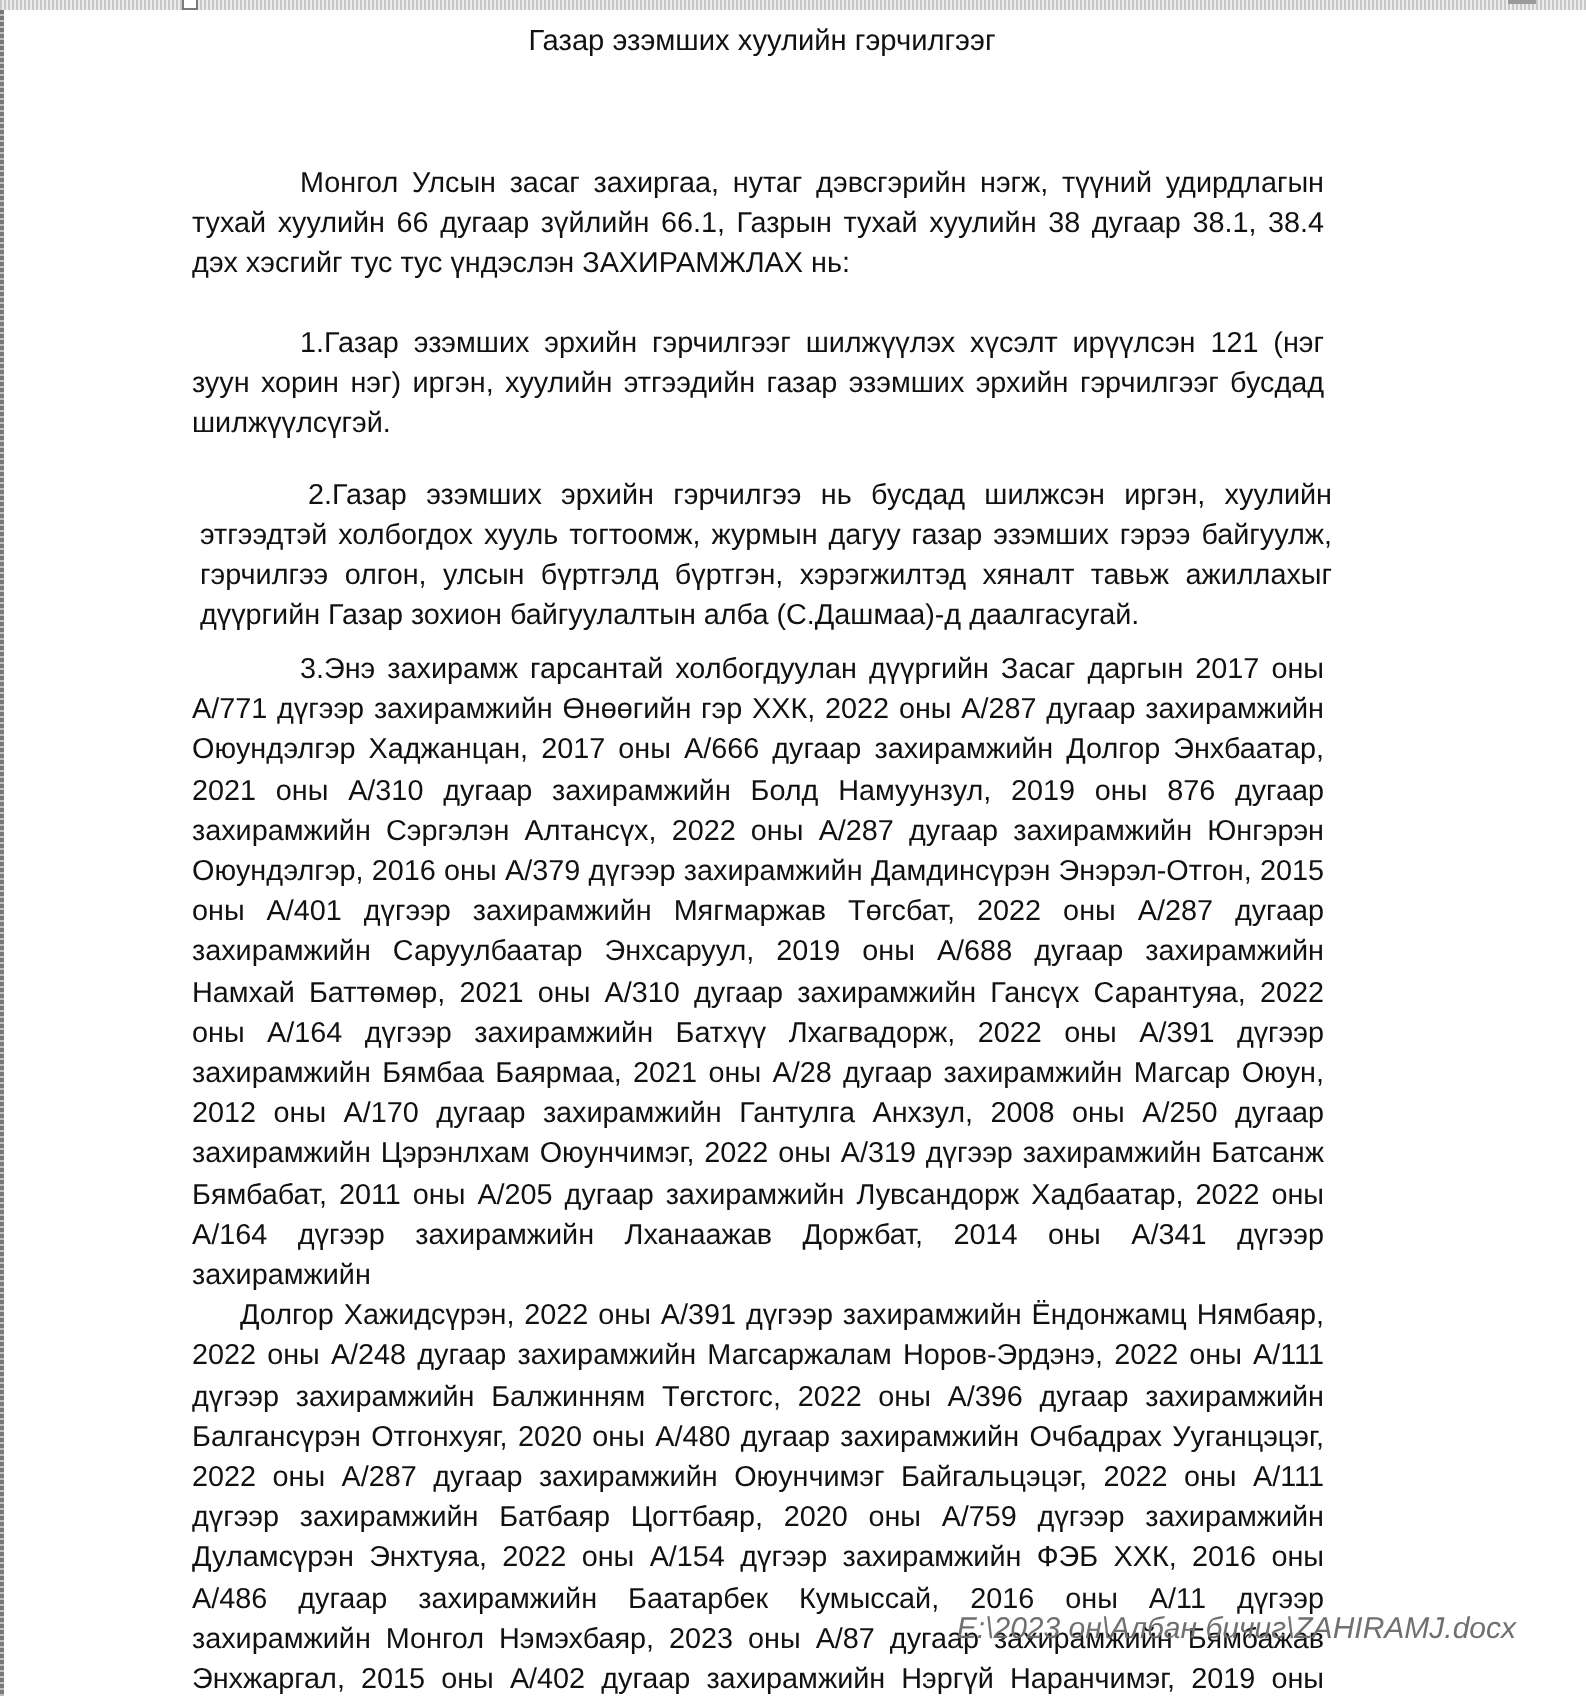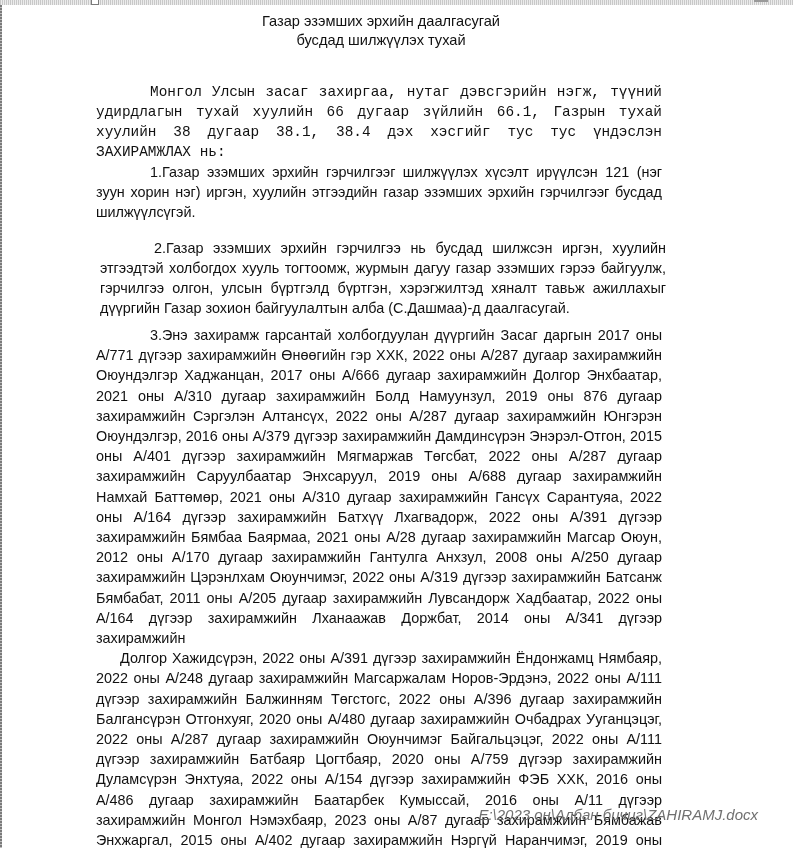--- a/index.html
+++ b/index.html
@@ -33,41 +33,40 @@
   .title {
     position: absolute; left: 0; width: 570px; top: 12px;
     text-align: center; line-height: 19px; font-size: 14.6px;
   }
   .para {
     position: absolute; left: 0; width: 566px;
     line-height: 20px; text-align: justify;
     text-indent: 54px;
     transform: scaleX(1.0);
   }
-  .p-intro { top: 82px; font-family: Liberation Mono, monospace; }
+  .p-intro { top: 82px; }
   .p1 { top: 162px; }
   .p2 { top: 234px; }
   .p3 { top: 325px; line-height: 20.2px; }
   .footer-path {
     position: absolute; right: 35px; top: 806px;
     font-size: 15px; color: #707070; font-family: "Liberation Sans", sans-serif; font-style: italic;
   }
 </style>
 </head>
 <body>
 
 <div class="top-border"></div>
 <div class="top-marker"></div>
 <div class="top-marker-right"></div>
 <div class="left-border"></div>
 
 <div class="page">
   <div class="title">
-    <div>Газар эзэмших эрхийн даалгасугай</div>
-    <div>бусдад шилжүүлэх тухай</div>
+    <div>Газар эзэмших хуулийн гэрчилгээг</div>
   </div>
 
   <p class="para p-intro" style="margin:0">Монгол Улсын засаг захиргаа, нутаг дэвсгэрийн нэгж, түүний удирдлагын тухай хуулийн 66 дугаар зүйлийн 66.1, Газрын тухай хуулийн 38 дугаар 38.1, 38.4 дэх хэсгийг тус тус үндэслэн ЗАХИРАМЖЛАХ нь:</p>
   <p class="para p1" style="margin:0">1.Газар эзэмших эрхийн гэрчилгээг шилжүүлэх хүсэлт ирүүлсэн 121 (нэг зуун хорин нэг)  иргэн, хуулийн этгээдийн газар эзэмших эрхийн гэрчилгээг бусдад шилжүүлсүгэй.</p>
   <p class="para p2" style="margin:4px">2.Газар эзэмших эрхийн гэрчилгээ нь бусдад шилжсэн иргэн, хуулийн этгээдтэй холбогдох хууль тогтоомж, журмын дагуу газар эзэмших гэрээ байгуулж, гэрчилгээ олгон, улсын бүртгэлд бүртгэн, хэрэгжилтэд хяналт тавьж ажиллахыг дүүргийн Газар зохион байгуулалтын алба (С.Дашмаа)-д даалгасугай.</p>
   <div class="para p3" style="text-indent:0;">
     <span style="display:block; text-indent:54px; text-align:justify; text-align-last:justify;">3.Энэ захирамж гарсантай холбогдуулан дүүргийн Засаг даргын 2017 оны А/771 дүгээр захирамжийн Өнөөгийн гэр ХХК, 2022 оны А/287 дугаар захирамжийн Оюундэлгэр Хаджанцан, 2017 оны А/666 дугаар захирамжийн Долгор Энхбаатар, 2021 оны А/310 дугаар захирамжийн Болд Намуунзул, 2019 оны 876 дугаар захирамжийн Сэргэлэн Алтансүх, 2022 оны А/287 дугаар захирамжийн Юнгэрэн Оюундэлгэр, 2016 оны А/379 дүгээр захирамжийн Дамдинсүрэн Энэрэл-Отгон, 2015 оны А/401 дүгээр захирамжийн Мягмаржав Төгсбат, 2022 оны А/287 дугаар захирамжийн Саруулбаатар Энхсаруул, 2019 оны А/688 дугаар захирамжийн Намхай Баттөмөр, 2021 оны А/310 дугаар захирамжийн Гансүх Сарантуяа, 2022 оны А/164 дүгээр захирамжийн Батхүү Лхагвадорж, 2022 оны А/391 дүгээр захирамжийн Бямбаа Баярмаа, 2021 оны А/28 дугаар захирамжийн Магсар Оюун, 2012 оны А/170 дугаар захирамжийн Гантулга Анхзул, 2008 оны А/250 дугаар захирамжийн Цэрэнлхам Оюунчимэг, 2022 оны А/319 дүгээр захирамжийн Батсанж Бямбабат, 2011 оны А/205 дугаар захирамжийн Лувсандорж Хадбаатар, 2022 оны А/164 дүгээр захирамжийн Лханаажав Доржбат, 2014 оны А/341 дүгээр захирамжийн</span>
     <span style="display:block; text-indent:24px; text-align:justify;">Долгор Хажидсүрэн, 2022 оны А/391 дүгээр захирамжийн Ёндонжамц Нямбаяр, 2022 оны А/248 дугаар захирамжийн Магсаржалам Норов-Эрдэнэ, 2022 оны А/111 дүгээр захирамжийн Балжинням Төгстогс, 2022 оны А/396 дугаар захирамжийн Балгансүрэн Отгонхуяг, 2020 оны А/480 дугаар захирамжийн Очбадрах Ууганцэцэг, 2022 оны А/287 дугаар захирамжийн Оюунчимэг Байгальцэцэг, 2022 оны А/111 дүгээр захирамжийн Батбаяр Цогтбаяр, 2020 оны А/759 дүгээр захирамжийн Дуламсүрэн Энхтуяа, 2022 оны А/154 дүгээр захирамжийн      ФЭБ ХХК, 2016 оны А/486 дугаар захирамжийн Баатарбек Кумыссай, 2016 оны А/11 дүгээр захирамжийн Монгол Нэмэхбаяр, 2023 оны А/87 дугаар захирамжийн Бямбажав  Энхжаргал, 2015 оны А/402 дугаар захирамжийн Нэргүй Наранчимэг, 2019 оны А/540 дүгээр захирамжийн Ишдорж Урангэрэл, 2019 оны А/522 дугаар захирамжийн Гончиг Цулбуур, 2022 оны А/111 дүгээр захирамжийн Пүрэв Эрдэнэбат, 2018 оны А/527 дугаар захирамжийн Равзай Дуламсүрэн, 2020 оны А/609</span>
   </div>
 </div>

